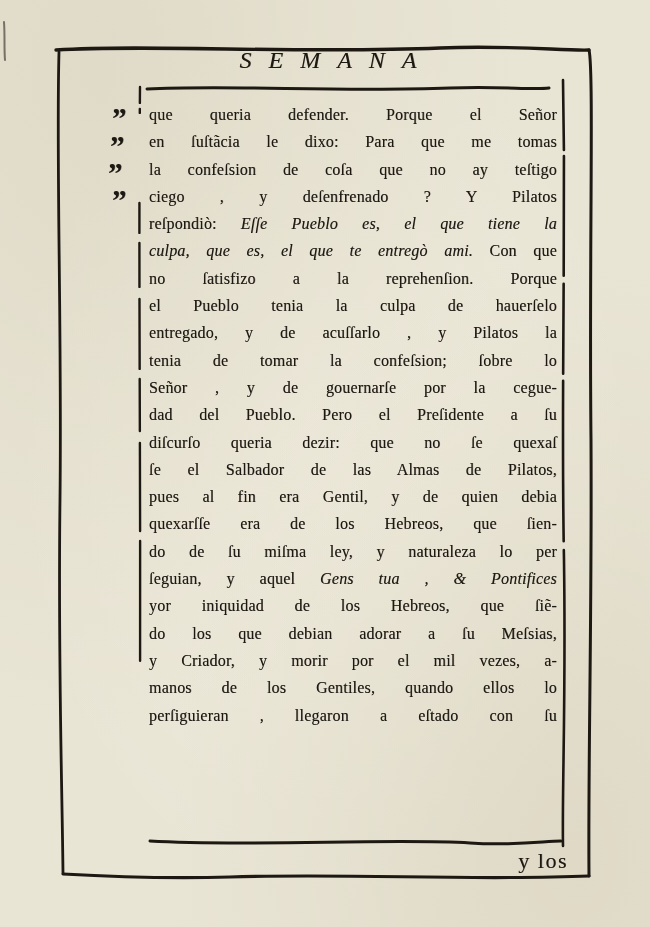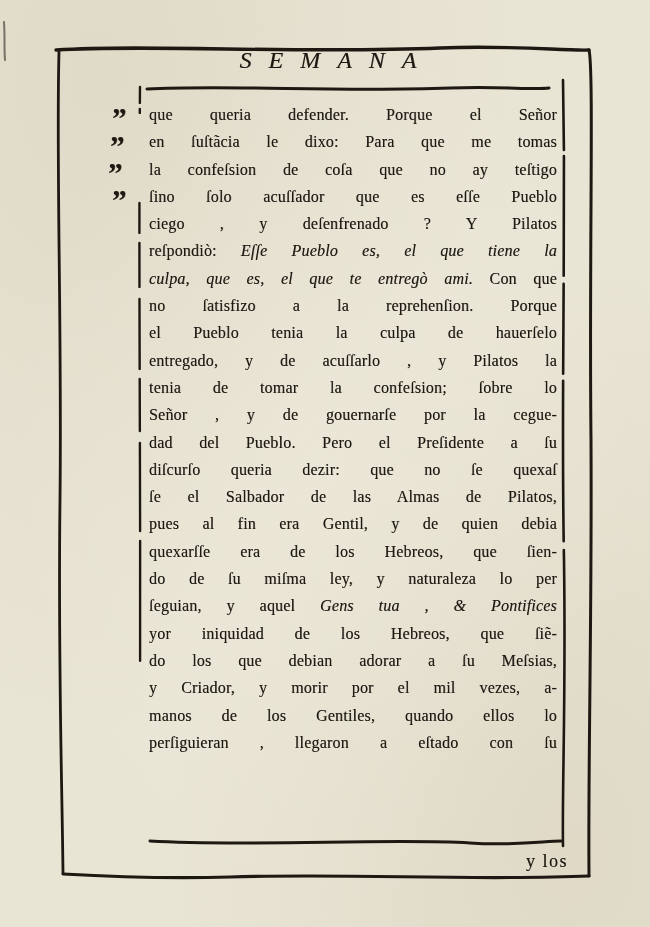--- a/index.html
+++ b/index.html
@@ -49,21 +49,21 @@
   .line{
     height:27.3px;line-height:27.3px;
     text-align:justify;text-align-last:justify;
     white-space:normal;overflow:visible;
   }
   .line .it{font-style:italic;}
 
   .catchword{
     position:absolute;left:400px;top:849px;width:168px;
     text-align:right;
-    font-size:18px;line-height:24px;
+    font-size:22px;line-height:24px;
     color:var(--ink);
     letter-spacing:1.5px;
     text-shadow:.35px .35px 0 rgba(29,24,18,.45);
   }
 </style>
 </head>
 <body>
 
 <div class="page">
 
@@ -88,21 +88,20 @@
       <div class="margin-quote" style="left: 112px; top: 108px;">”</div>
       <div class="margin-quote" style="left: 110px; top: 136px;">”</div>
       <div class="margin-quote" style="left: 108px; top: 163px;">”</div>
       <div class="margin-quote" style="left: 112px; top: 190px;">”</div>
     </div>
 
   <div class="textblock" id="textblock">
       <div class="line"><span>que queria defender. Porque el Señor</span></div>
       <div class="line"><span>en ſuſtãcia le dixo: Para que me tomas</span></div>
       <div class="line"><span>la confeſsion de coſa que no ay teſtigo</span></div>
-      <div class="line"><span>ſino ſolo acuſſador que es eſſe Pueblo</span></div>
       <div class="line"><span>ciego , y deſenfrenado ? Y Pilatos</span></div>
       <div class="line"><span>reſpondiò: </span><span class="it">Eſſe Pueblo es, el que tiene la</span></div>
       <div class="line"><span class="it">culpa, que es, el que te entregò ami.</span><span> Con que</span></div>
       <div class="line"><span>no ſatisfizo a la reprehenſion. Porque</span></div>
       <div class="line"><span>el Pueblo tenia la culpa de hauerſelo</span></div>
       <div class="line"><span>entregado, y de acuſſarlo , y Pilatos la</span></div>
       <div class="line"><span>tenia de tomar la confeſsion; ſobre lo</span></div>
       <div class="line"><span>Señor , y de gouernarſe por la cegue-</span></div>
       <div class="line"><span>dad del Pueblo. Pero el Preſidente a ſu</span></div>
       <div class="line"><span>diſcurſo queria dezir: que no ſe quexaſ</span></div>

